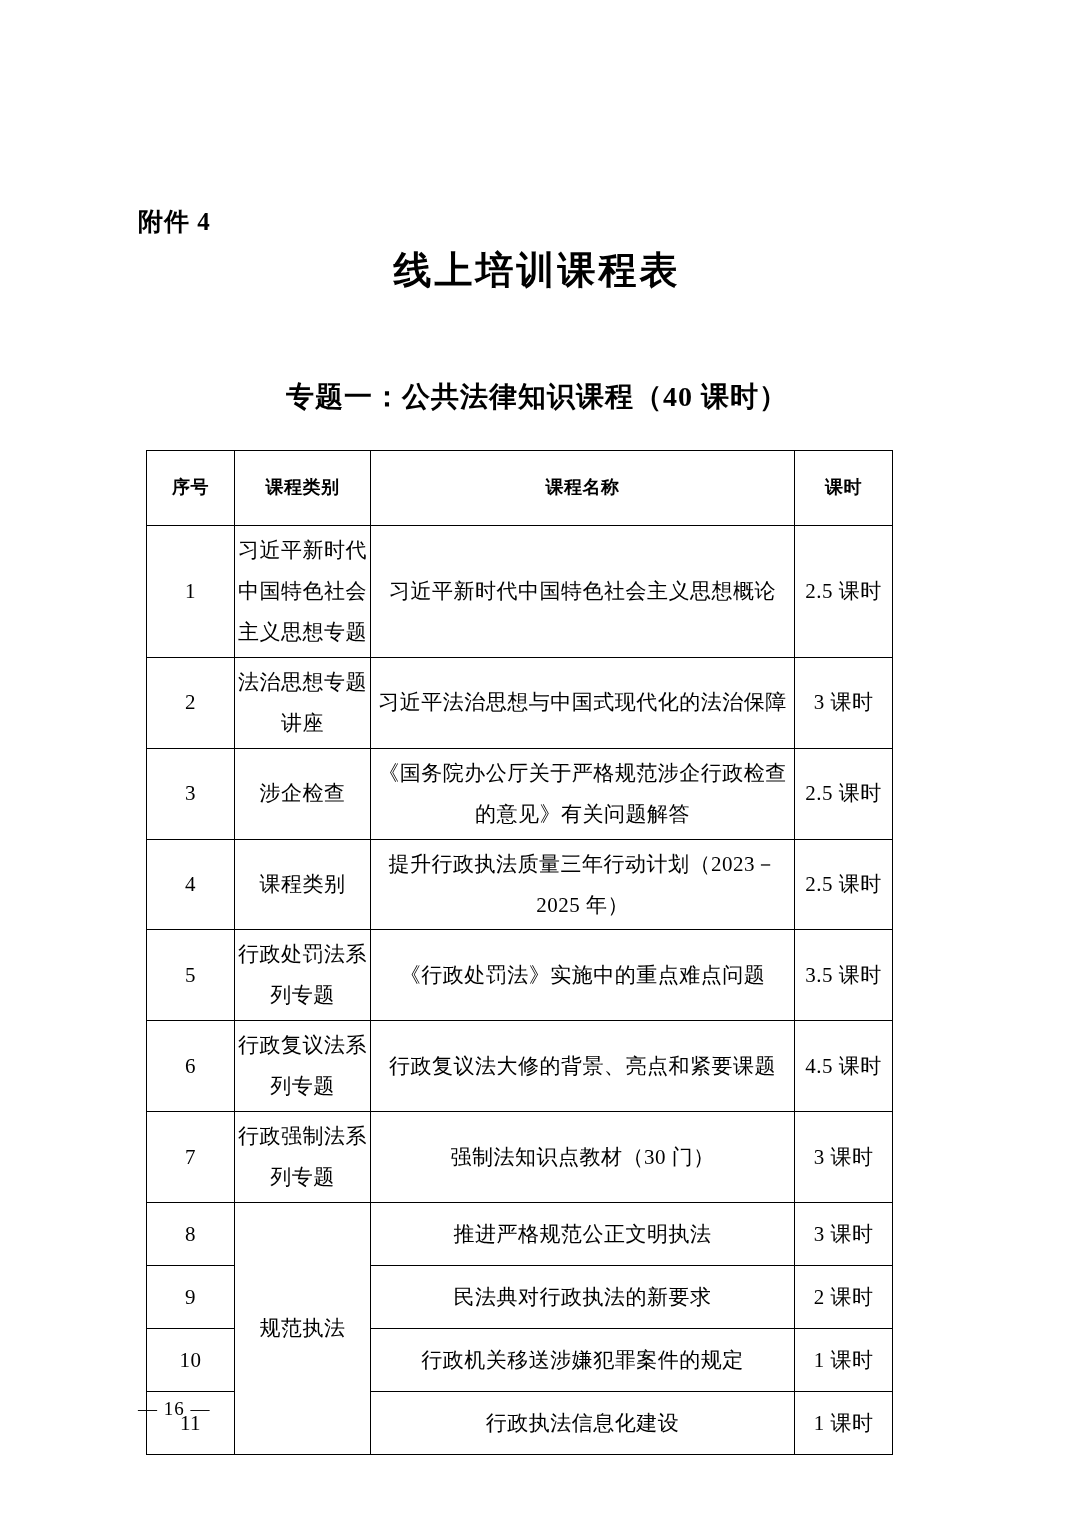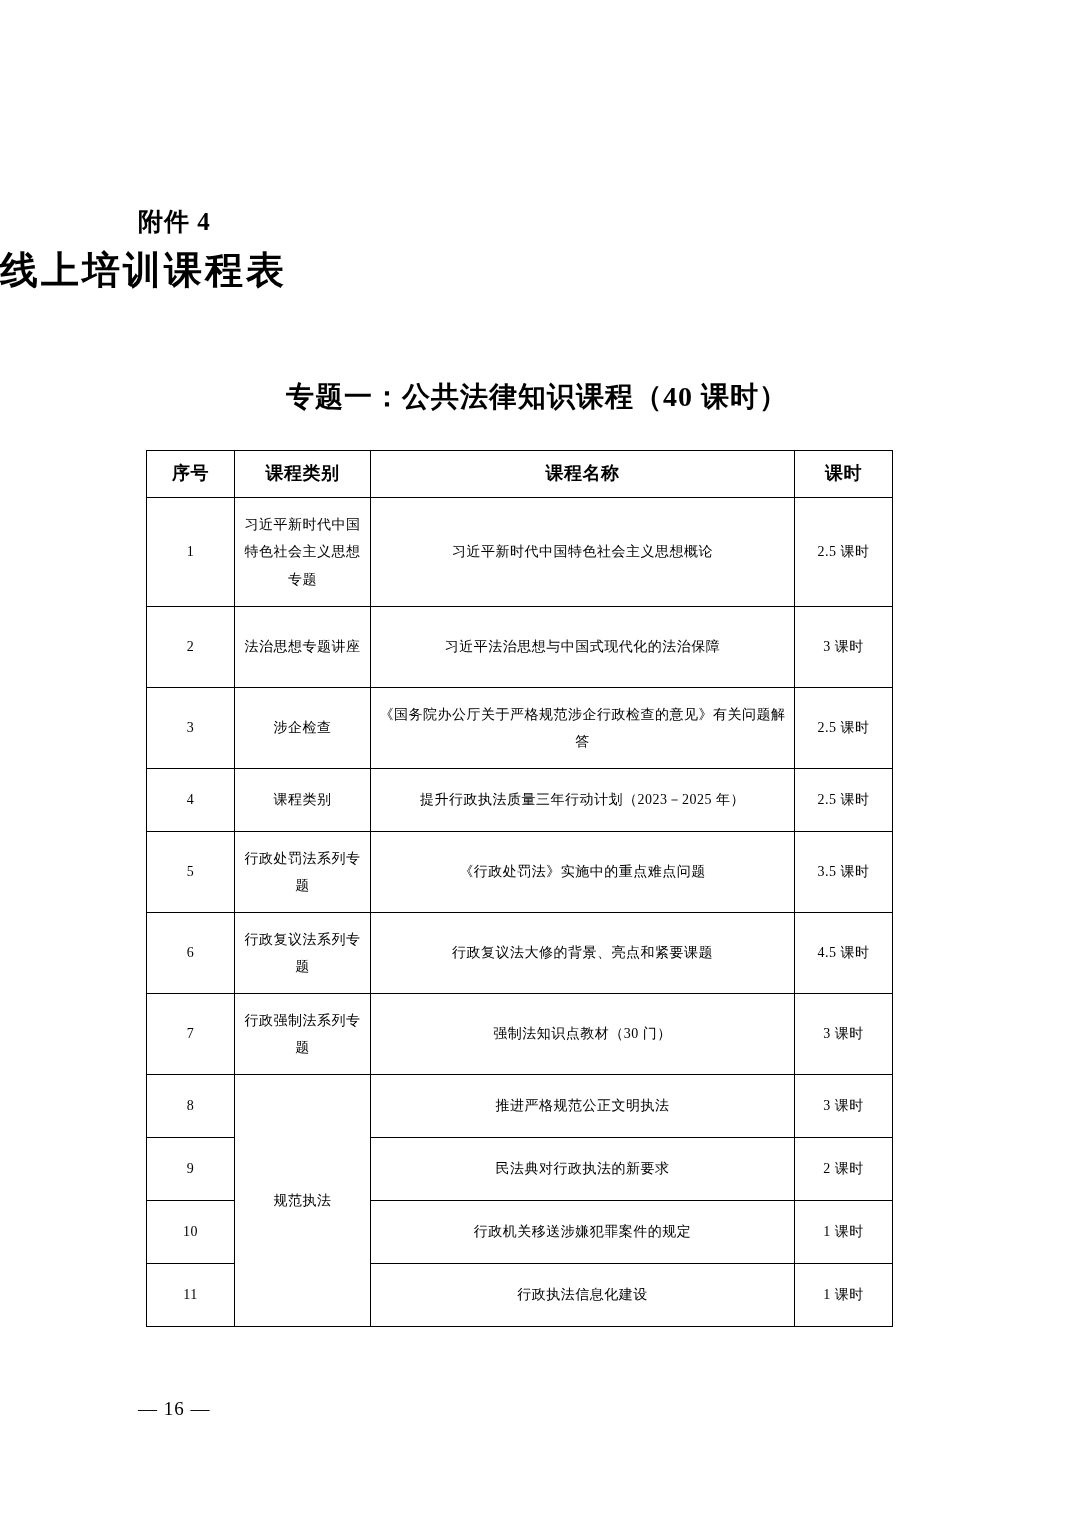--- a/index.html
+++ b/index.html
@@ -28,21 +28,21 @@
     top: 205px;
     font-size: 25px;
     font-weight: bold;
     letter-spacing: 1px;
   }
   .doc-title {
     position: absolute;
     left: 0;
     right: 0;
     top: 245px;
-    text-align: left;
+    text-align: center;
     font-size: 38px;
     font-weight: bold;
     letter-spacing: 3px;
   }
   .section-title {
     position: absolute;
     left: 0;
     right: 0;
     top: 358px;
     text-align: center;
@@ -57,31 +57,31 @@
     top: 450px;
     width: 746px;
     border-collapse: collapse;
     table-layout: fixed;
   }
   table.course-table td,
   table.course-table th {
     border: 1px solid #000000;
     text-align: center;
     vertical-align: middle;
-    font-size: 14px;
+    font-size: 21px;
     font-weight: normal;
     padding: 4px 3px;
     line-height: 1.95;
     letter-spacing: 0.5px;
   }
   table.course-table thead th {
     font-weight: bold;
     font-size: 18px;
     height: 42px;
-    padding: 2px;
+    padding: 16px;
     line-height: 1.2;
   }
   col.c-idx { width: 88px; }
   col.c-cat { width: 136px; }
   col.c-name { width: 424px; }
   col.c-hours { width: 98px; }
 
   td.idx { font-size: 17px; }
   td.cat { font-size: 17px; line-height: 2.0; }
   td.name { font-size: 17px; line-height: 2.0; margin-left: 36px; }

